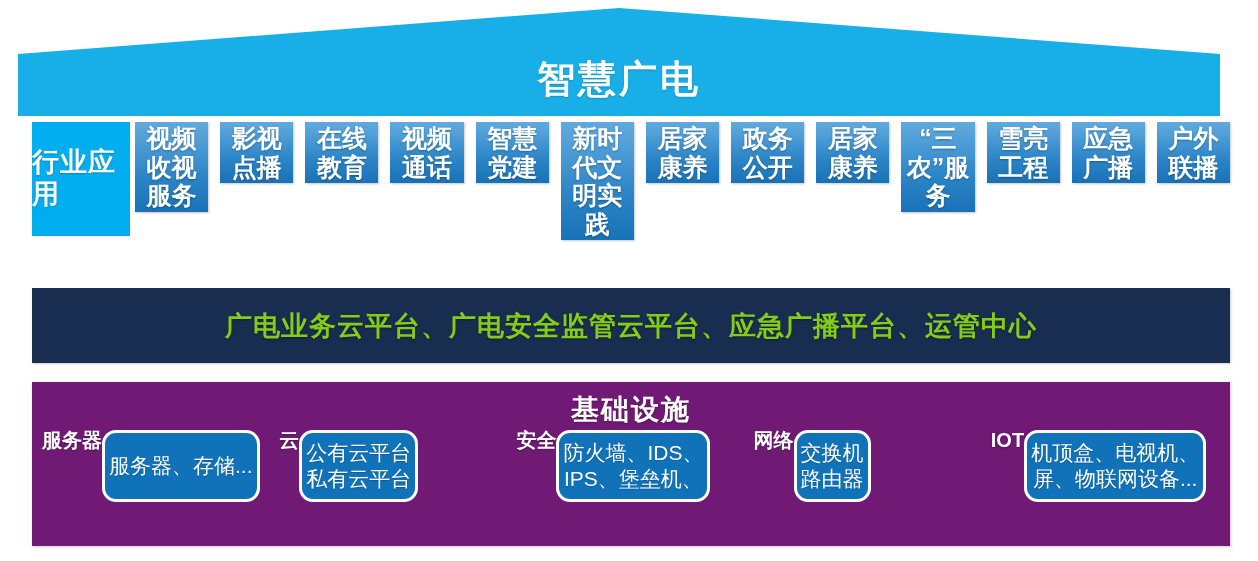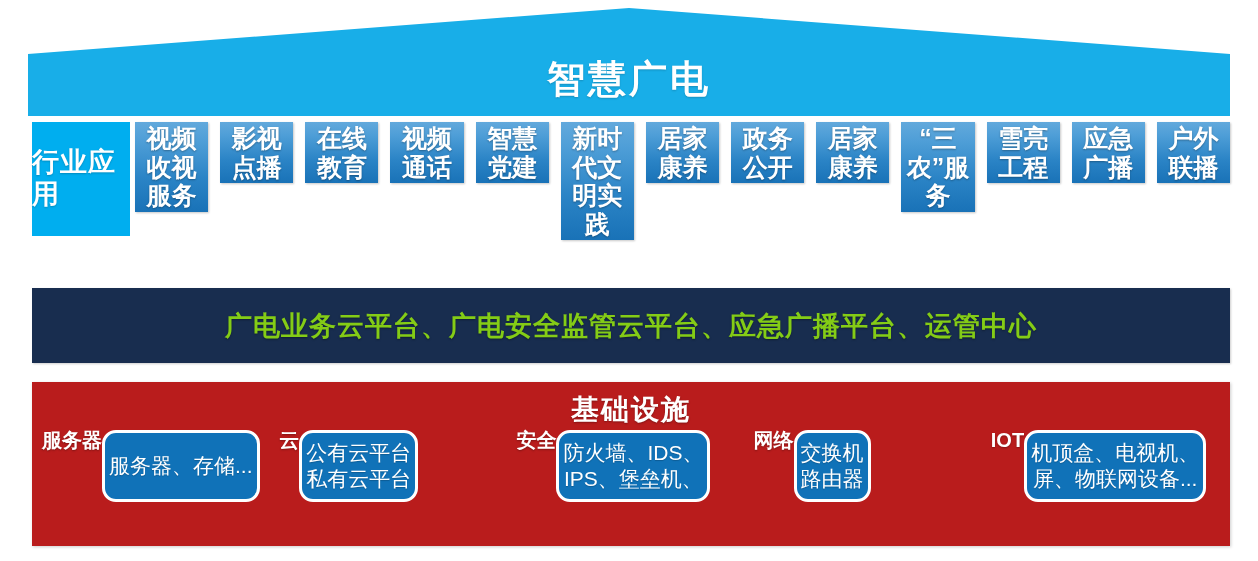--- a/index.html
+++ b/index.html
@@ -18,21 +18,21 @@
   #stage {
     position: relative;
     width: 1258px;
     height: 561px;
     background: #ffffff;
   }
 
   
   .roof-wrap {
     position: absolute;
-    left: 28px;
+    left: 18px;
     top: 8px;
     width: 1202px;
     height: 110px;
   }
   .roof-svg { display: block; width: 100%; height: 100%; }
   .roof-title {
     position: absolute;
     left: 0;
     top: 52px;
     width: 100%;
@@ -126,21 +126,21 @@
   }
   .platform-row .side-label { font-size: 29px; }
 
   
   .infra {
     position: absolute;
     left: 32px;
     top: 382px;
     width: 1198px;
     height: 164px;
-    background: #b91c1c;
+    background: #701a75;
     box-shadow: 1px 1px 3px rgba(0,0,0,.2);
     box-sizing: border-box;
   }
   .infra-title {
     position: absolute;
     left: 0; top: 9px;
     width: 100%;
     text-align: center;
     color: #ffffff;
     font-size: 28px;

